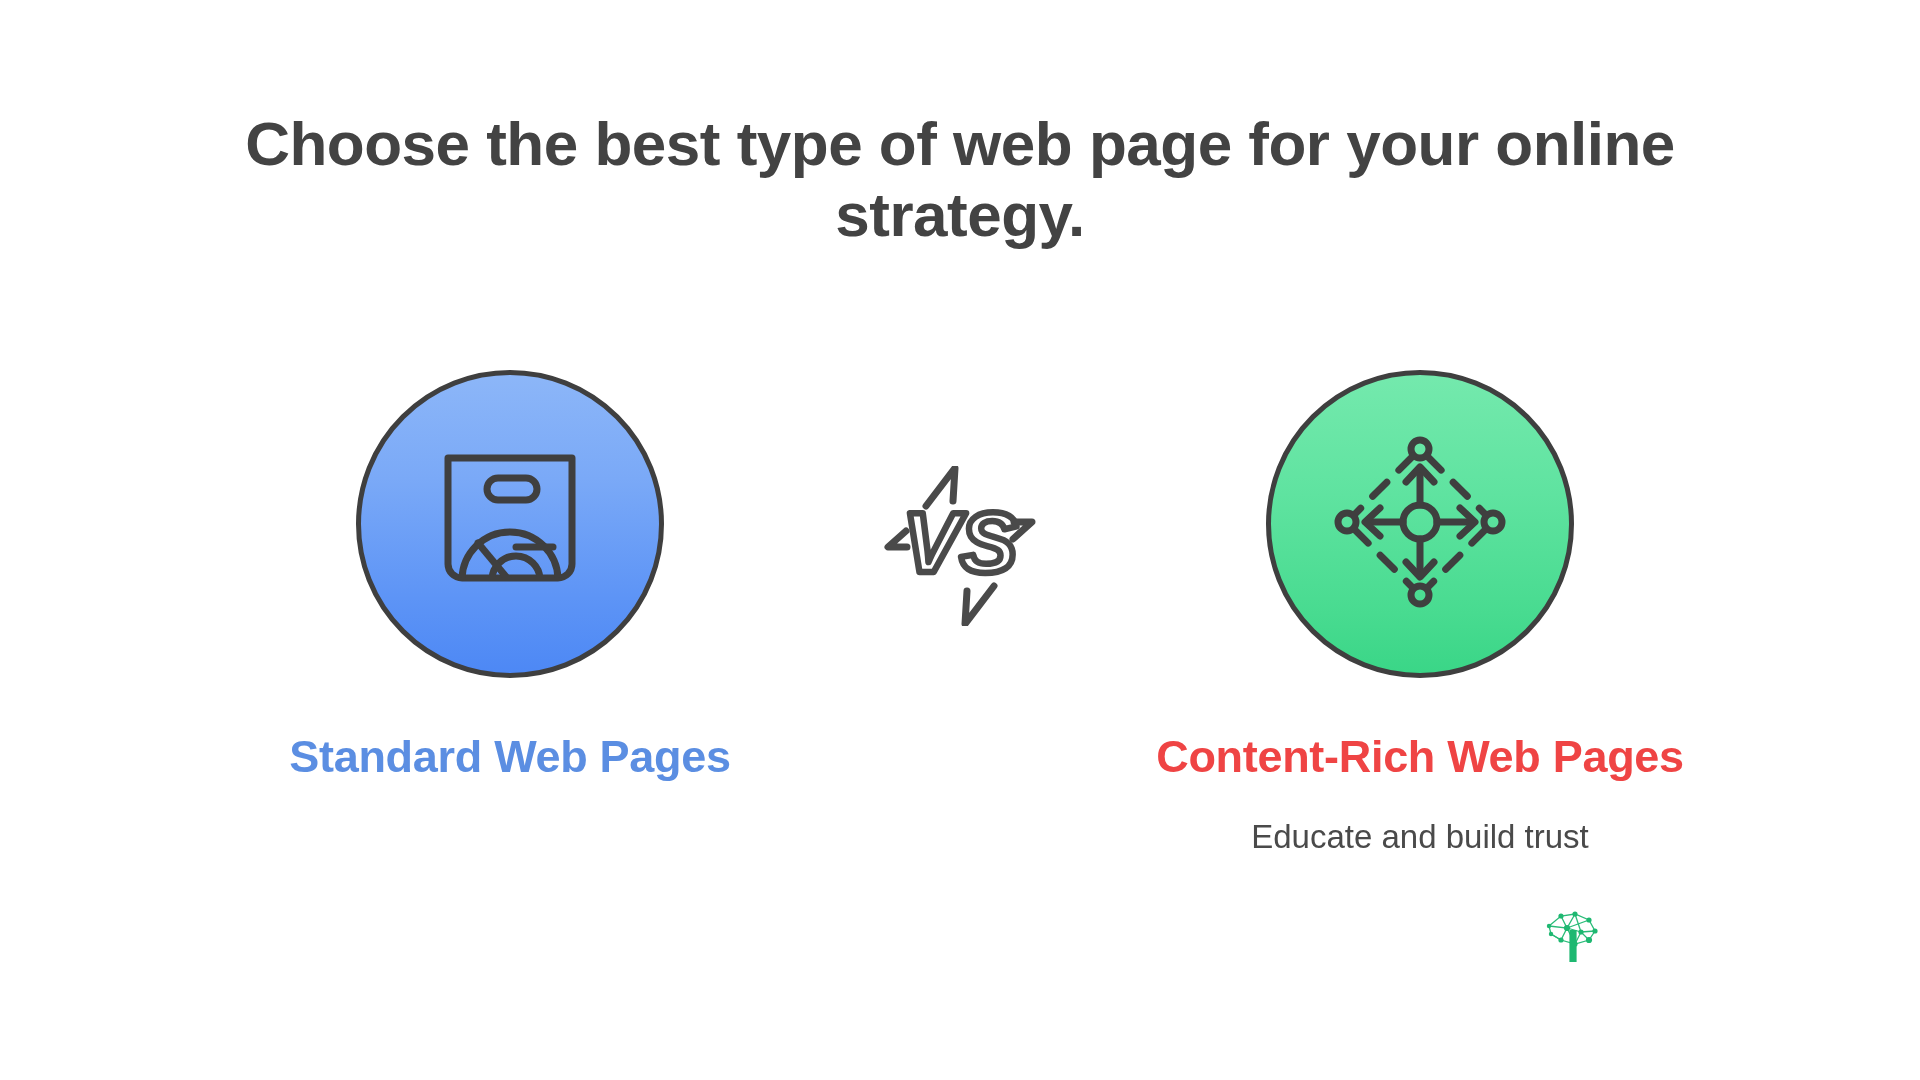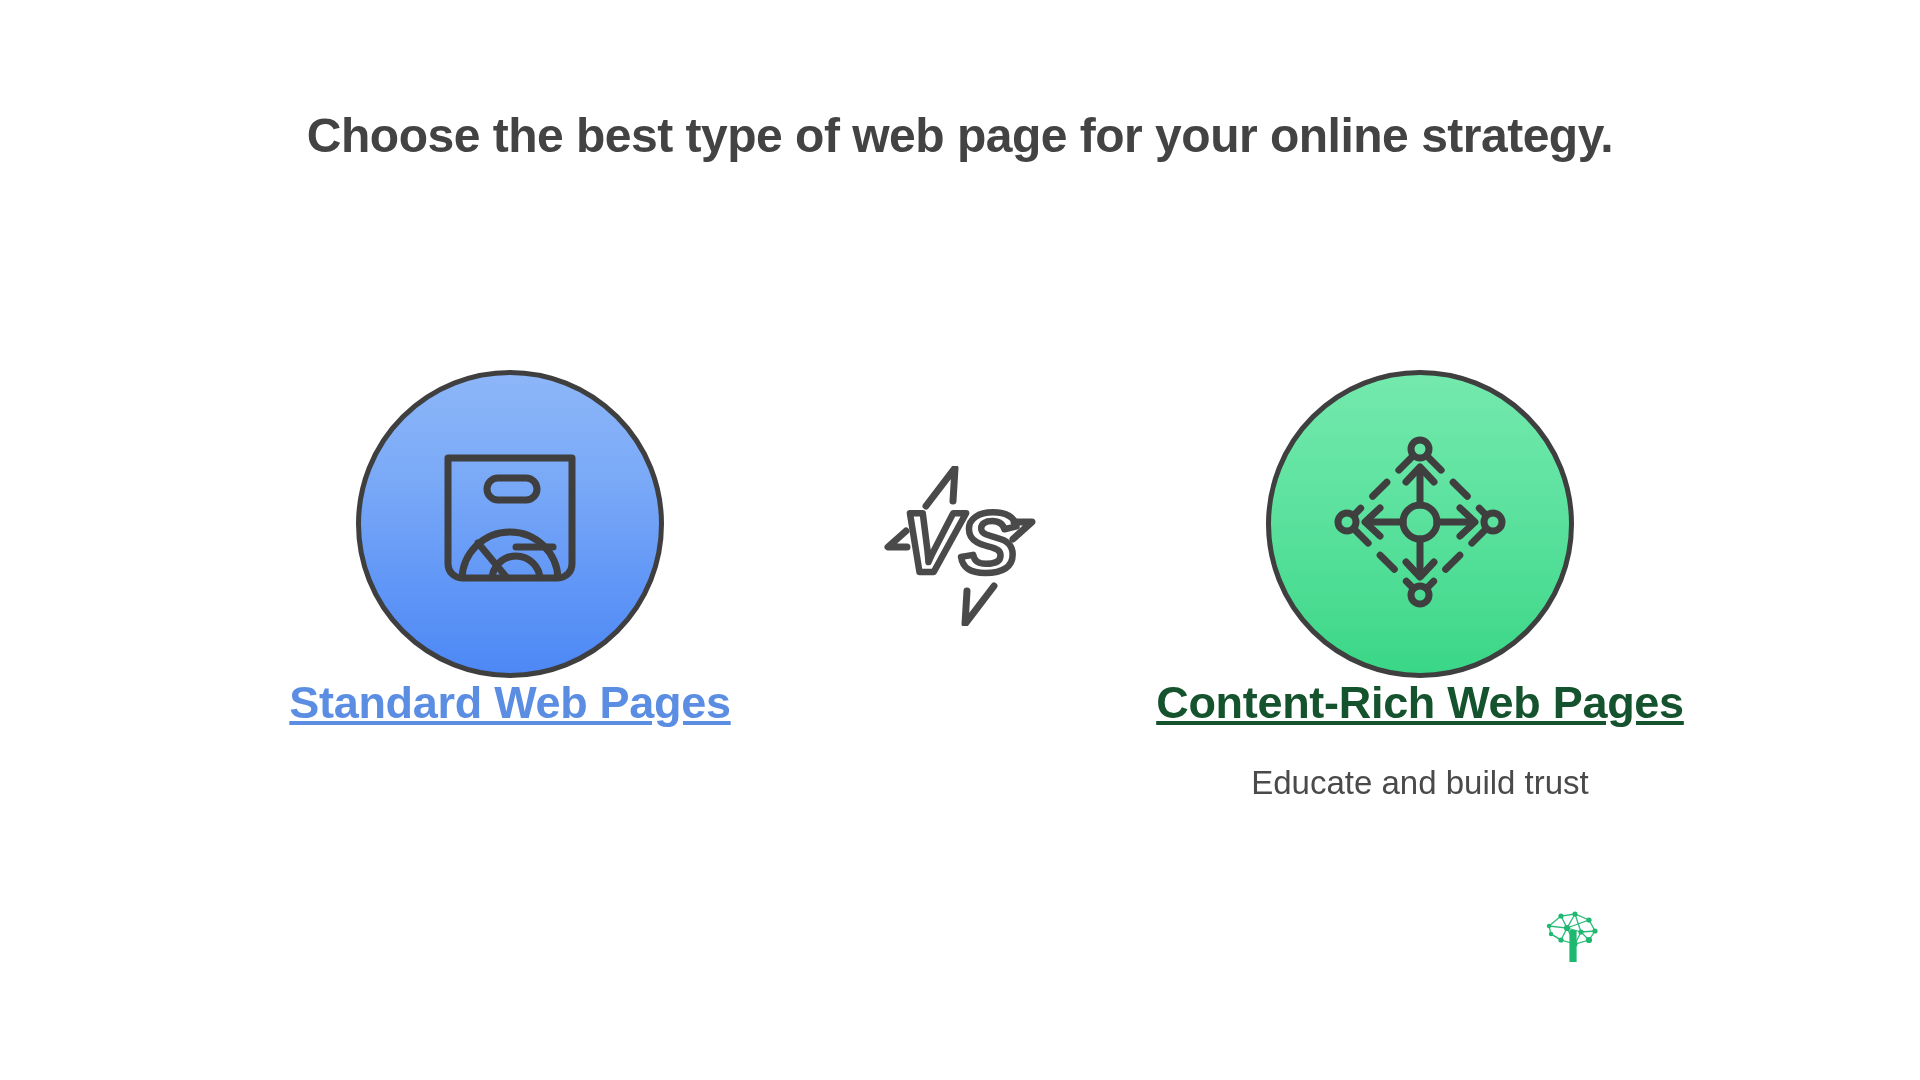--- a/index.html
+++ b/index.html
@@ -24,21 +24,21 @@
 
   
   .title {
     position: absolute;
     left: 170px;
     top: 108px;
     width: 1580px;
     text-align: center;
     font-family: "Liberation Sans", sans-serif;
     font-weight: bold;
-    font-size: 48px;
+    font-size: 62px;
     line-height: 1.15;
     letter-spacing: -0.5px;
     color: #434343;
   }
 
   
   .columns {
     position: absolute;
     left: 0;
     top: 370px;
@@ -67,29 +67,29 @@
     justify-content: center;
   }
   .badge-blue {
     background: linear-gradient(to bottom, #8cb6f8 0%, #7aa9f7 35%, #5d94f6 75%, #4d88f5 100%);
   }
   .badge-green {
     background: linear-gradient(to bottom, #74e9ad 0%, #5fe3a0 40%, #48db90 80%, #3ad687 100%);
   }
 
   .heading {
+    margin-top: 54px;
     font-family: "Liberation Sans", sans-serif;
     font-weight: bold;
     font-size: 45px;
     letter-spacing: -0.3px;
     line-height: 1.1;
-    text-decoration: underline;
   }
   .heading-blue  { color: #5b8ee2; }
-  .heading-green { color: #14532d; }
+  .heading-green { color: #ef4444; }
 
   .subtext {
     margin-top: 34px;
     font-family: "Liberation Sans", sans-serif;
     font-weight: normal;
     font-size: 33px;
     line-height: 1.28;
     color: #4a4a4a;
   }
   .subtext-narrow { padding: 0 65px; }

